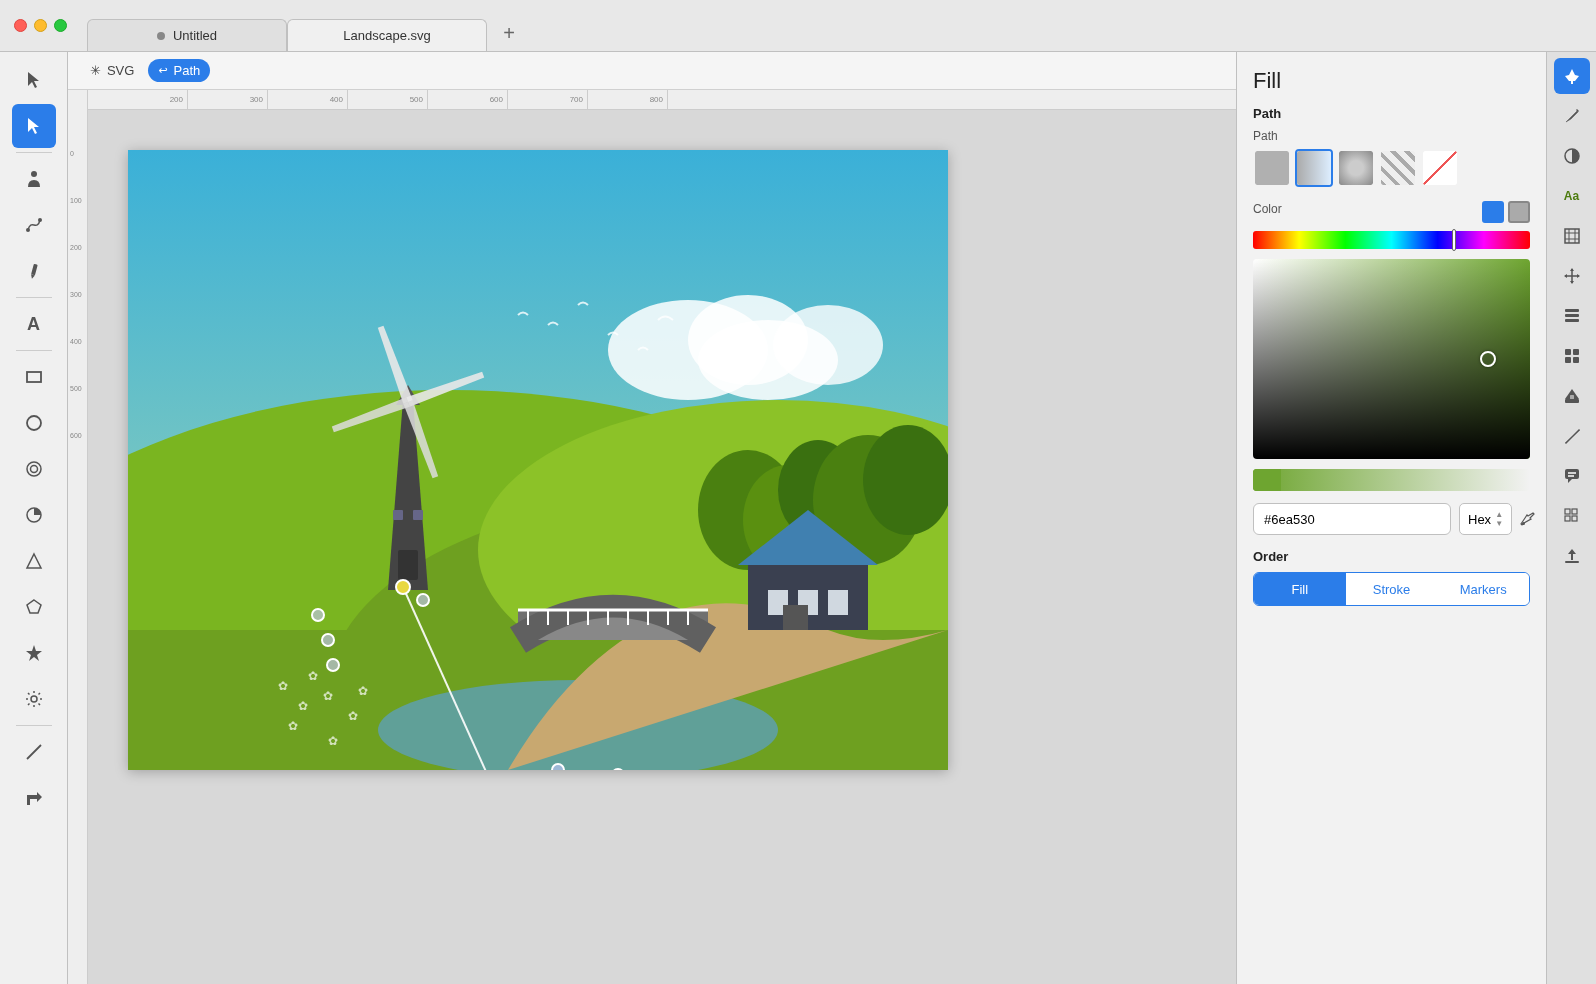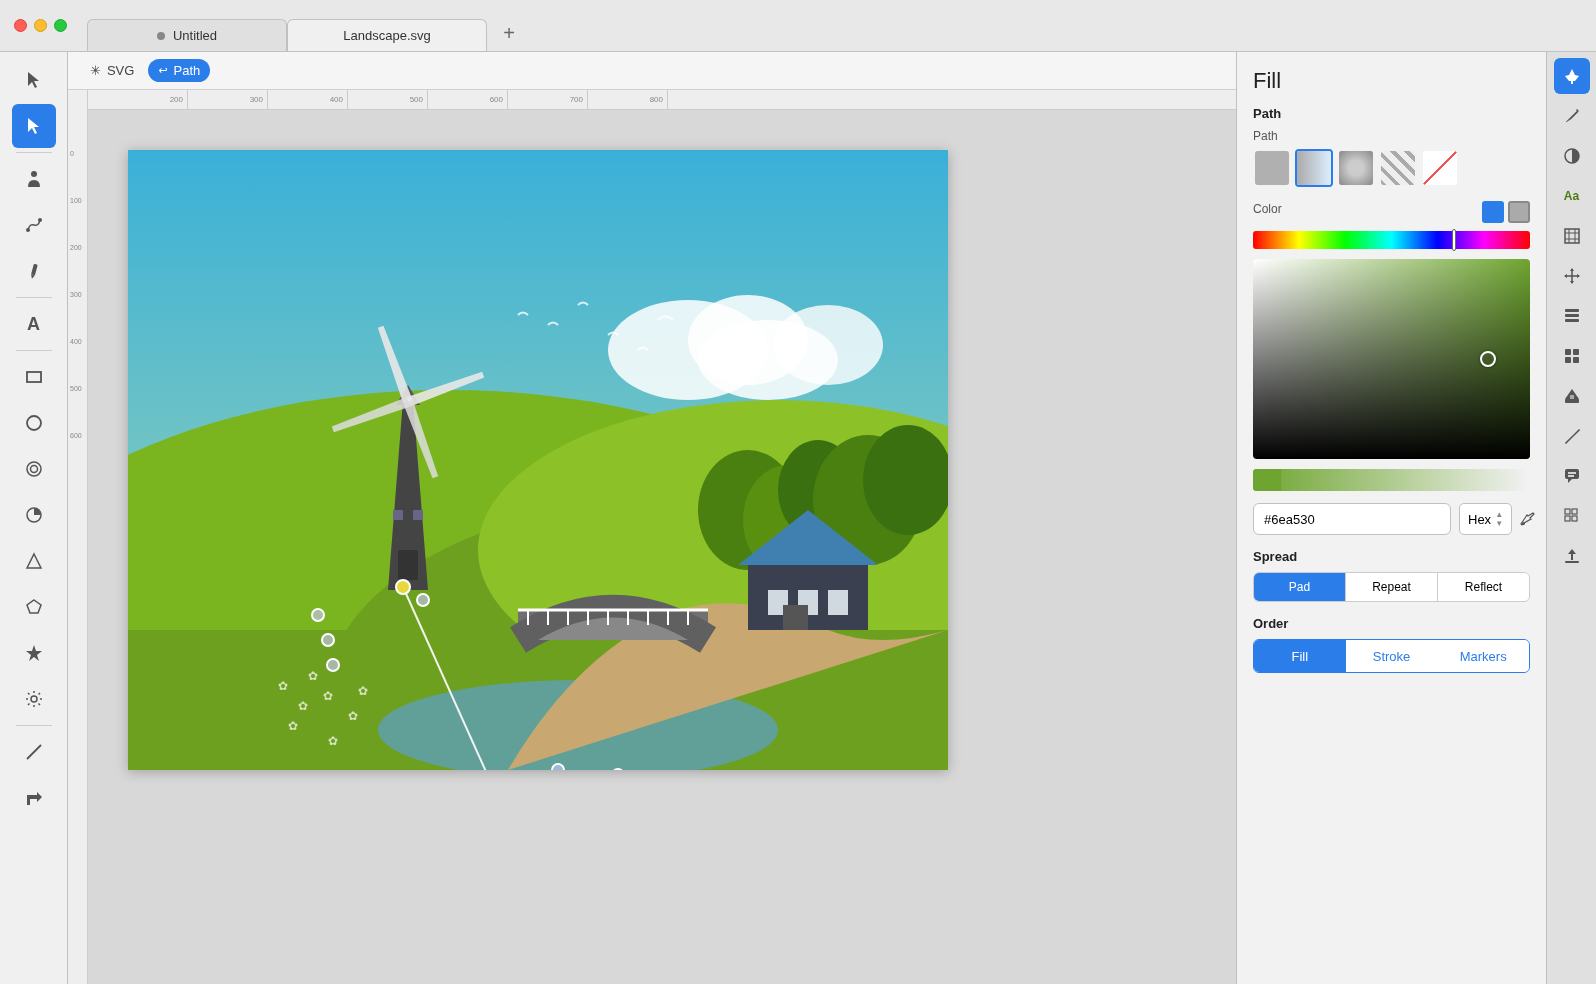--- a/index.html
+++ b/index.html
@@ -451,28 +451,20 @@
         </div>
       </div>
       <button class="eyedropper-btn">
         <svg width="16" height="16" viewBox="0 0 16 16">
           <path d="M13,2 L14,3 L10,7 L11,8 L4,12 L2,14 L1,13 L3,10 L7,4 L8,5 Z" fill="none" stroke="#555" stroke-width="1.2"></path>
           <circle cx="3.5" cy="12.5" r="1.5" fill="#555"></circle>
         </svg>
       </button>
     </div>
 
-    <div class="spread-section">
-      <div class="section-label">Spread</div>
-      <div class="spread-buttons">
-        <button class="spread-btn active">Pad</button>
-        <button class="spread-btn">Repeat</button>
-        <button class="spread-btn">Reflect</button>
-      </div>
-    </div>
 
     <div>
       <div class="section-label">Order</div>
       <div class="order-tabs">
         <button class="order-tab active">Fill</button>
         <button class="order-tab">Stroke</button>
         <button class="order-tab">Markers</button>
       </div>
     </div>
   </div>

